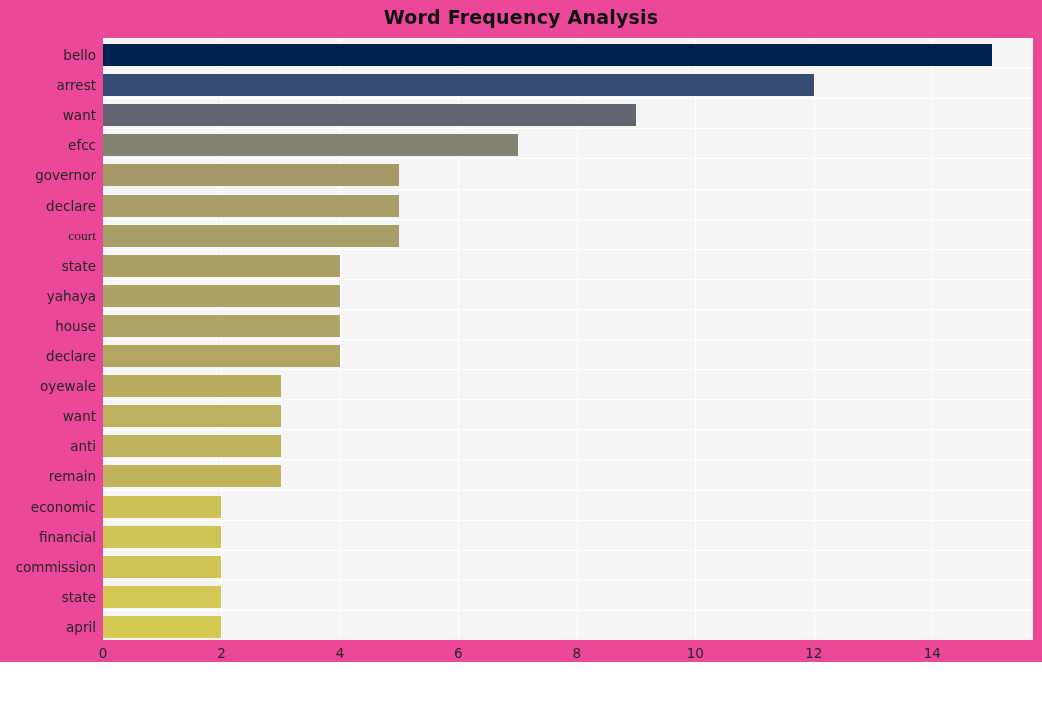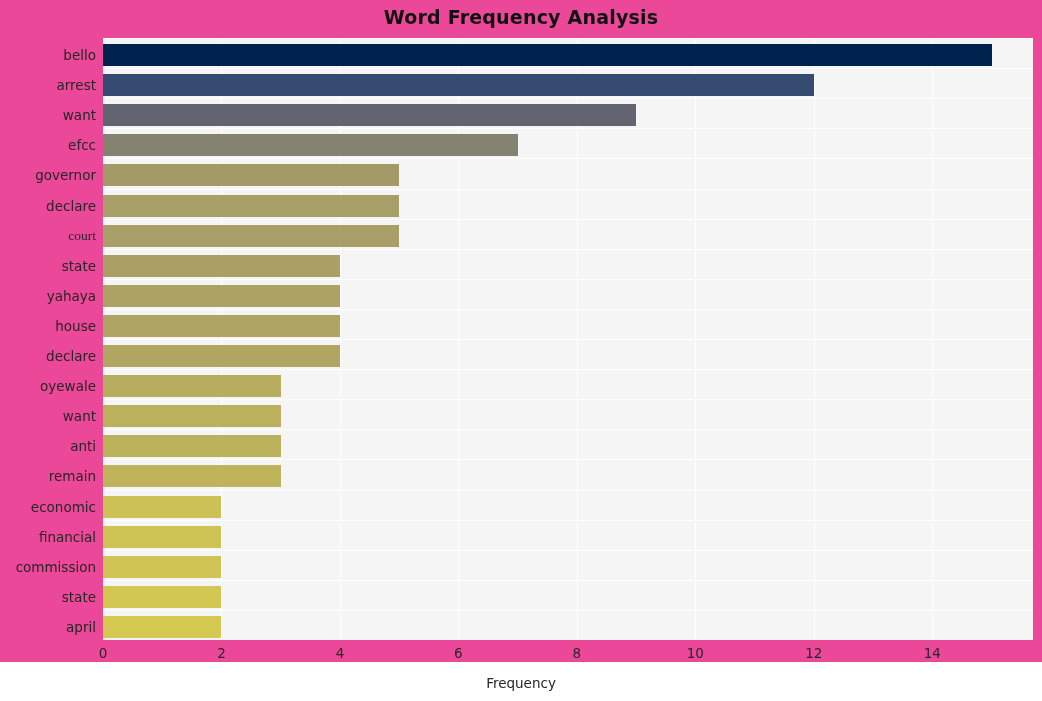--- a/index.html
+++ b/index.html
@@ -208,15 +208,14 @@
       <div class="xtick" style="left: 103px;">0</div>
       <div class="xtick" style="left: 221.471px;">2</div>
       <div class="xtick" style="left: 339.943px;">4</div>
       <div class="xtick" style="left: 458.414px;">6</div>
       <div class="xtick" style="left: 576.885px;">8</div>
       <div class="xtick" style="left: 695.357px;">10</div>
       <div class="xtick" style="left: 813.828px;">12</div>
       <div class="xtick" style="left: 932.299px;">14</div>
     </div>
 
-  <div id="xlabel">Frequency</div>
 
 </div>
 
 </body></html>

